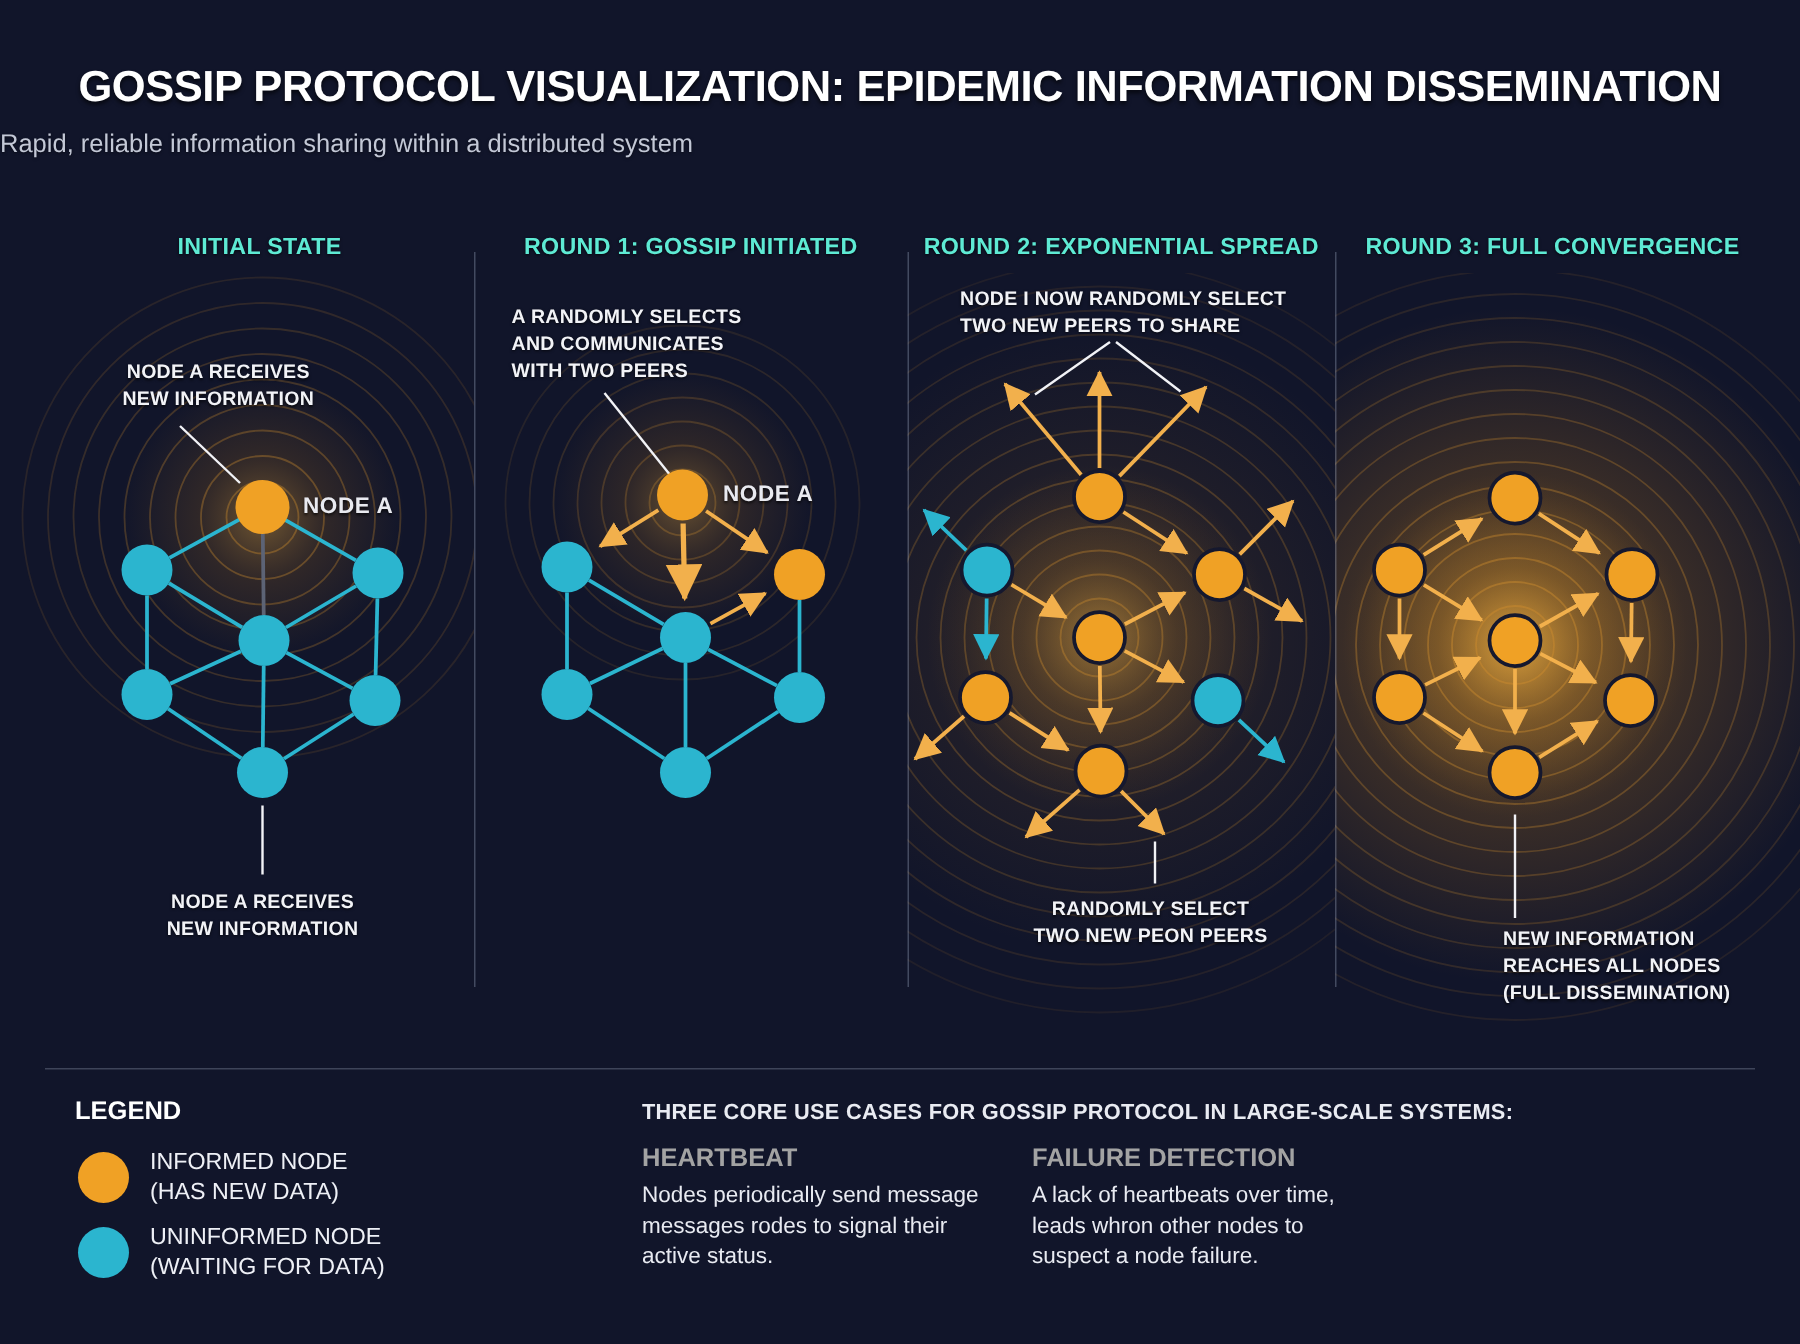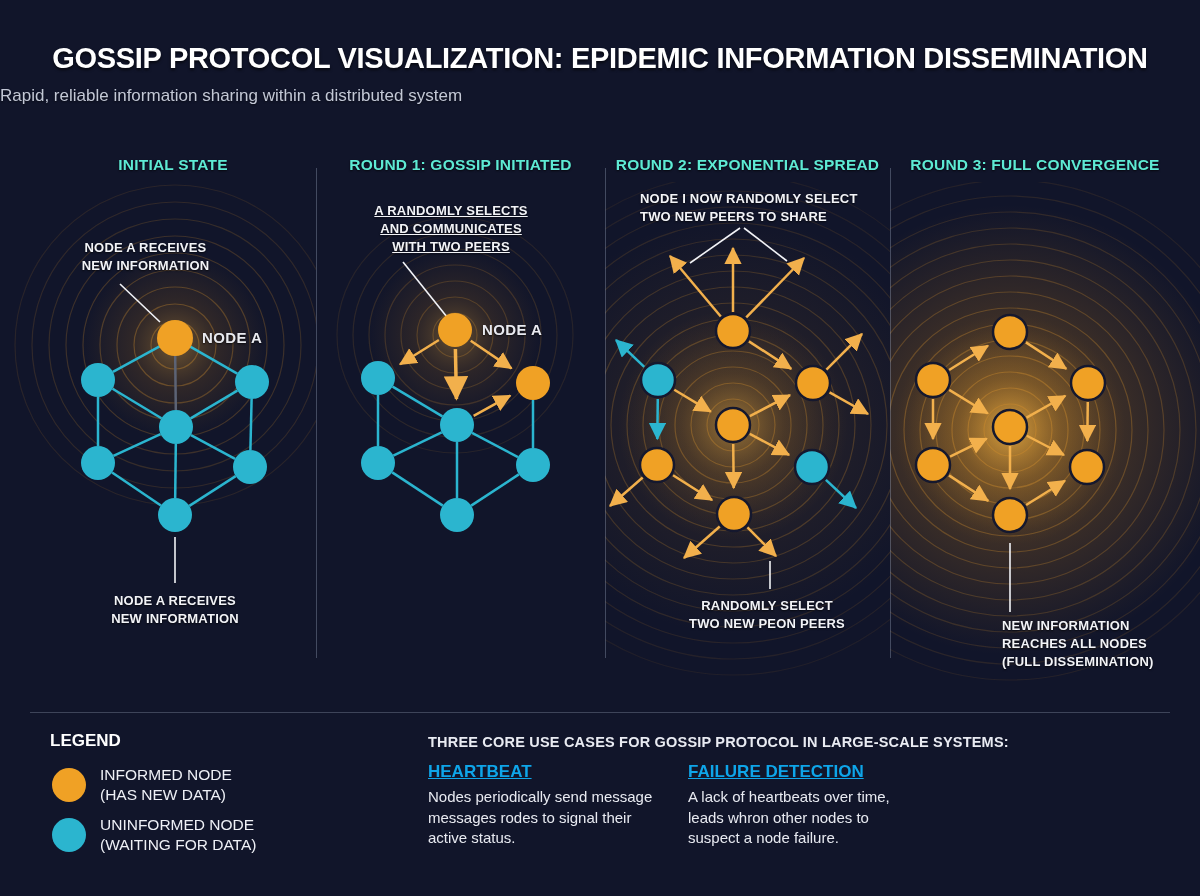--- a/index.html
+++ b/index.html
@@ -32,21 +32,21 @@
     text-shadow:0 1px 2px rgba(0,0,0,.7);
   }
   .separator{width:1px;top:168px;height:490px;background:rgba(150,160,185,.38);}
   .bottom-divider{left:30px;top:712px;width:1140px;height:1px;background:#3e4459;}
   .legend-title{left:50px;top:731px;font-size:17px;font-weight:bold;color:#ffffff;text-align:center;}
   .legend-row{display:flex;align-items:flex-start;gap:14px;}
   .legend-swatch{width:34px;height:34px;border-radius:50%;flex:0 0 auto;margin-top:3px;}
   .legend-label{font-size:15.5px;line-height:1.32;color:#eef0f6;}
   .usecase-heading{left:428px;top:734px;font-size:14.5px;font-weight:bold;color:#e9ebf2;letter-spacing:.2px;}
   .usecase-col{top:762px;width:248px;}
-  .usecase-title{font-size:17px;font-weight:bold;color:#0ea5e9;margin:0 0 5px 0;text-decoration:underline;}
+  .usecase-title{font-size:17px;font-weight:bold;color:#a3a3a3;margin:0 0 5px 0;}
   .usecase-body{font-size:15px;line-height:1.38;color:#e8eaf1;}
   svg{display:block;}
 </style>
 </head>
 <body>
 
 <div class="stage">
 
   <svg id="diagram" class="abs" style="left:0;top:0;" width="1200" height="730" viewBox="0 0 1200 730">
       <defs>
@@ -234,21 +234,21 @@
   <div class="abs separator" style="left:316px;"></div>
   <div class="abs separator" style="left:605px;"></div>
   <div class="abs separator" style="left:890px;"></div>
 
   <div class="abs annotation pre" style="left:38px;top:239px;width:215px;text-align:center;">NODE A RECEIVES
 NEW INFORMATION</div>
   <div class="abs node-label" style="left:202px;top:329px;">NODE A</div>
   <div class="abs annotation pre" style="left:80px;top:592px;width:190px;text-align:center;">NODE A RECEIVES
 NEW INFORMATION</div>
 
-  <div class="abs annotation pre" style="left:341px;top:202px;width:220px;text-align:center;text-decoration:underline;">A RANDOMLY SELECTS
+  <div class="abs annotation pre" style="left:341px;top:202px;width:220px;text-align:left;">A RANDOMLY SELECTS
 AND COMMUNICATES
 WITH TWO PEERS</div>
   <div class="abs node-label" style="left:482px;top:321px;">NODE A</div>
 
   <div class="abs annotation pre" style="left:640px;top:190px;width:230px;text-align:left;">NODE I NOW RANDOMLY SELECT
 TWO NEW PEERS TO SHARE</div>
   <div class="abs annotation pre" style="left:662px;top:597px;width:210px;text-align:center;">RANDOMLY SELECT
 TWO NEW PEON PEERS</div>
 
   <div class="abs annotation pre" style="left:1002px;top:617px;width:180px;text-align:left;">NEW INFORMATION

